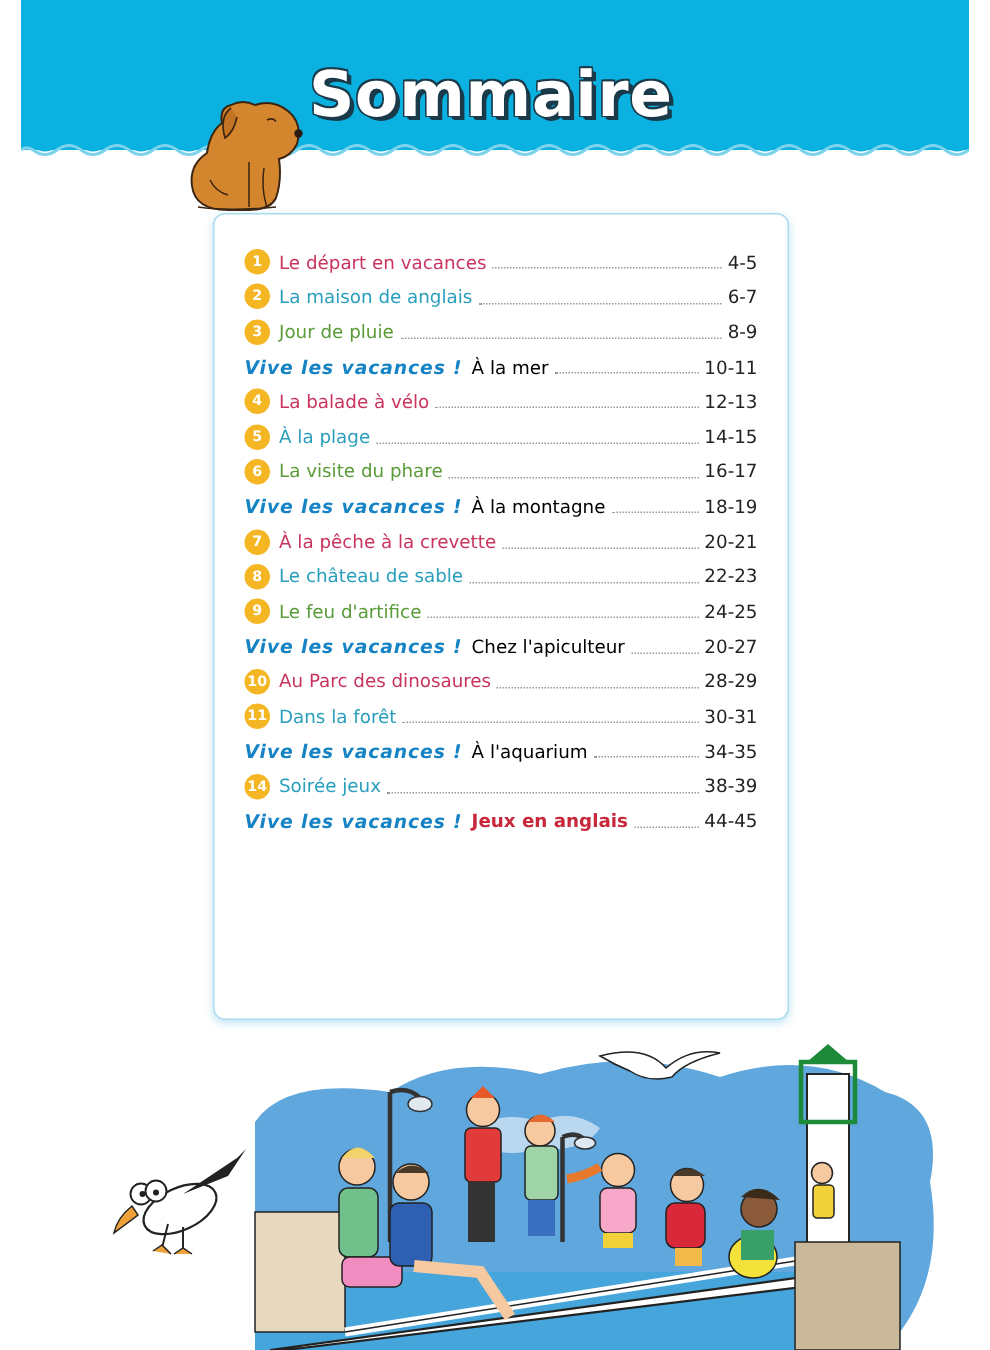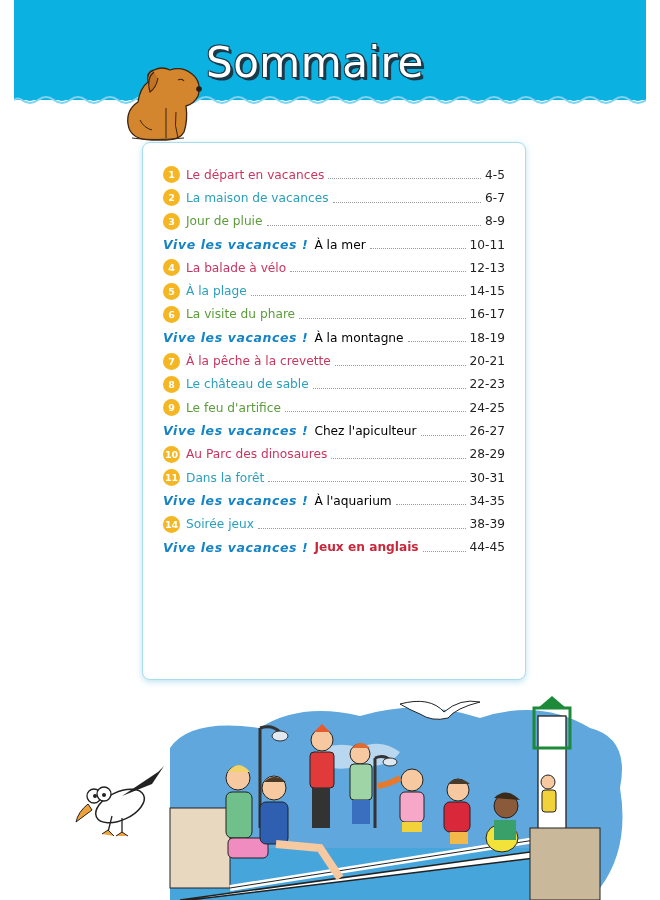--- a/index.html
+++ b/index.html
@@ -7,21 +7,21 @@
     body { position: relative; font-family: "DejaVu Sans", sans-serif; }
 
     .banner {
       position: absolute; left: 14px; top: 0; width: 632px; height: 100px;
       background: #0bb1e0;
     }
     .banner-wave { position: absolute; left: 14px; top: 90px; width: 632px; height: 16px; }
 
     .title {
       position: absolute; left: 206px; top: 38px;
-      font-family: "DejaVu Sans", sans-serif; font-weight: normal; font-size: 42px;
+      font-family: "DejaVu Sans", sans-serif; font-weight: bold; font-size: 42px;
       color: #ffffff; letter-spacing: 0.5px;
       text-shadow: 2px 2px 0 #1a3a4a, -1px -1px 0 #1a3a4a, 1px -1px 0 #1a3a4a, -1px 1px 0 #1a3a4a, 3px 3px 0 #1a3a4a;
     }
 
     .dog { position: absolute; left: 122px; top: 62px; width: 84px; height: 80px; }
 
     .toc-box {
       position: absolute; left: 142px; top: 142px; width: 384px; height: 538px;
       border: 1.5px solid #a8dcef; border-radius: 8px;
       box-shadow: 0 2px 6px rgba(110,190,225,0.45);
@@ -78,21 +78,21 @@
 <div class="toc-box">
   <div id="toc-rows">
       <div class="toc-row">
         <span class="badge">1</span>
         <span class="label c-pink">Le départ en vacances</span>
         <span class="dots"></span>
         <span class="pages">4-5</span>
       </div>
       <div class="toc-row">
         <span class="badge">2</span>
-        <span class="label c-teal">La maison de vacances</span>
+        <span class="label c-teal">La maison de anglais</span>
         <span class="dots"></span>
         <span class="pages">6-7</span>
       </div>
       <div class="toc-row">
         <span class="badge">3</span>
         <span class="label c-green">Jour de pluie</span>
         <span class="dots"></span>
         <span class="pages">8-9</span>
       </div>
       <div class="toc-row">
@@ -140,21 +140,21 @@
       <div class="toc-row">
         <span class="badge">9</span>
         <span class="label c-green">Le feu d'artifice</span>
         <span class="dots"></span>
         <span class="pages">24-25</span>
       </div>
       <div class="toc-row">
         <span class="vive">Vive les vacances !</span>
         <span class="label c-black">Chez l'apiculteur</span>
         <span class="dots"></span>
-        <span class="pages">26-27</span>
+        <span class="pages">20-27</span>
       </div>
       <div class="toc-row">
         <span class="badge">10</span>
         <span class="label c-pink">Au Parc des dinosaures</span>
         <span class="dots"></span>
         <span class="pages">28-29</span>
       </div>
       <div class="toc-row">
         <span class="badge">11</span>
         <span class="label c-teal">Dans la forêt</span>

